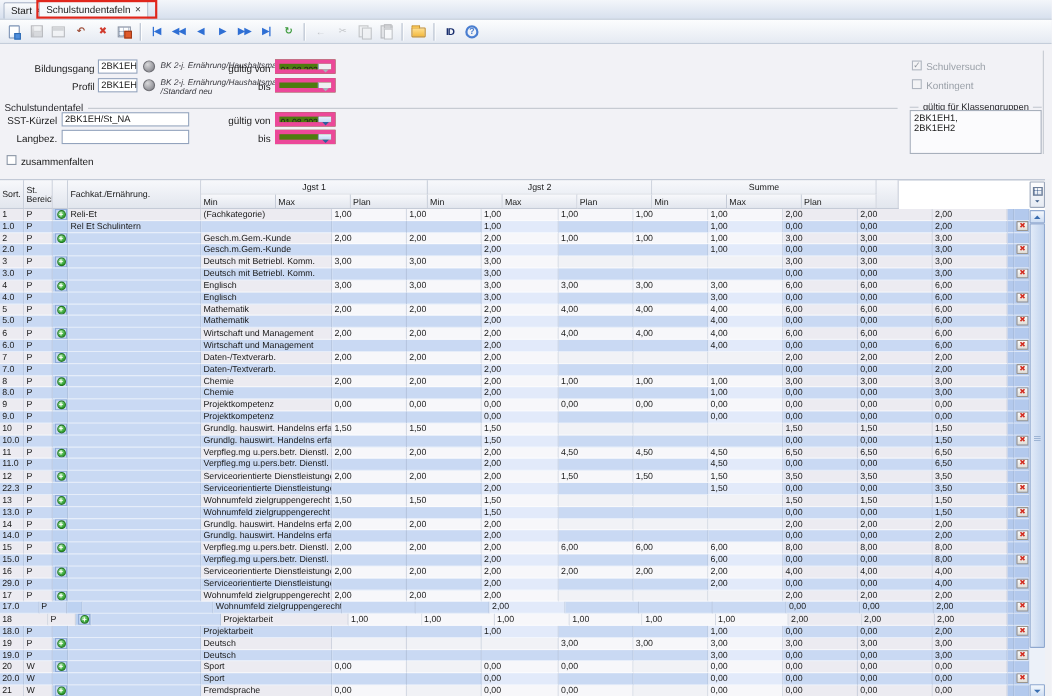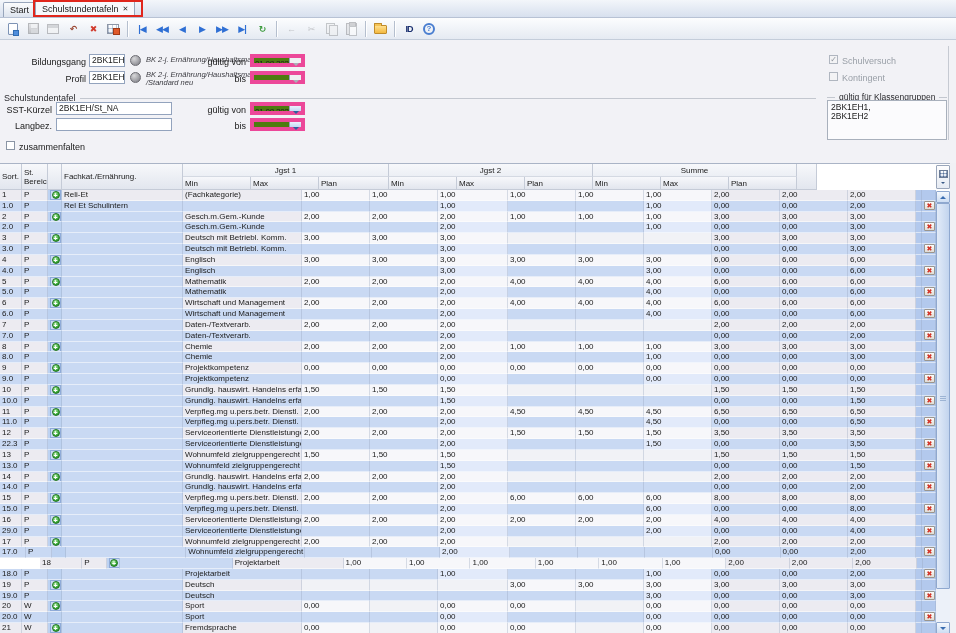--- a/index.html
+++ b/index.html
@@ -987,41 +987,41 @@
         <div class="c" style="width: 68px; background: rgb(241, 242, 246);"></div>
         <div class="c" style="width: 68px; background: rgb(241, 242, 246);"></div>
         <div class="c" style="width: 68px; background: rgb(241, 242, 246);"></div>
         <div class="c" style="width: 68px; background: rgb(236, 235, 241);">2,00</div>
         <div class="c" style="width: 68px; background: rgb(236, 235, 241);">2,00</div>
         <div class="c" style="width: 68px; background: rgb(236, 235, 241);">2,00</div>
         <div class="c" style="width: 6px; background: rgb(179, 201, 237);"></div>
         <div class="c" style="width: 14px; background: rgb(179, 201, 237);"></div>
       </div>
       <div class="r">
-        <div class="c" style="width: 26px; background: rgb(201, 217, 243);">17.0</div>
+        <div class="c" style="width: 36px; background: rgb(201, 217, 243);">17.0</div>
         <div class="c" style="width: 26px; background: rgb(201, 217, 243);">P</div>
         <div class="c" style="width: 14px; background: rgb(189, 210, 241);"></div>
         <div class="c" style="width: 121px; background: rgb(201, 217, 243);"></div>
         <div class="c" style="width: 119px; background: rgb(201, 217, 243);">Wohnumfeld zielgruppengerecht gestal...</div>
         <div class="c" style="width: 68px; background: rgb(201, 217, 243);"></div>
         <div class="c" style="width: 68px; background: rgb(201, 217, 243);"></div>
         <div class="c" style="width: 70px; background: rgb(226, 234, 250);">2,00</div>
         <div class="c" style="width: 68px; background: rgb(201, 217, 243);"></div>
         <div class="c" style="width: 68px; background: rgb(201, 217, 243);"></div>
         <div class="c" style="width: 68px; background: rgb(201, 217, 243);"></div>
         <div class="c" style="width: 68px; background: rgb(201, 217, 243);">0,00</div>
         <div class="c" style="width: 68px; background: rgb(201, 217, 243);">0,00</div>
         <div class="c" style="width: 68px; background: rgb(201, 217, 243);">2,00</div>
         <div class="c" style="width: 6px; background: rgb(179, 201, 237);"></div>
         <div class="c" style="width: 14px; background: rgb(179, 201, 237);">
           <div class="delbtn">✖</div>
         </div>
       </div>
       <div class="r">
-        <div class="c" style="width: 45px; background: rgb(236, 235, 241); margin-left: 40px;">18</div>
+        <div class="c" style="width: 45px; background: rgb(236, 235, 241);">18</div>
         <div class="c" style="width: 26px; background: rgb(236, 235, 241);">P</div>
         <div class="c" style="width: 14px; background: rgb(189, 210, 241);">
           <div class="orbwrap">
             <div class="orb">+</div>
           </div>
         </div>
         <div class="c" style="width: 121px; background: rgb(201, 217, 243);"></div>
         <div class="c" style="width: 119px; background: rgb(236, 235, 241);">Projektarbeit</div>
         <div class="c" style="width: 68px; background: rgb(247, 247, 250);">1,00</div>
         <div class="c" style="width: 68px; background: rgb(247, 247, 250);">1,00</div>

